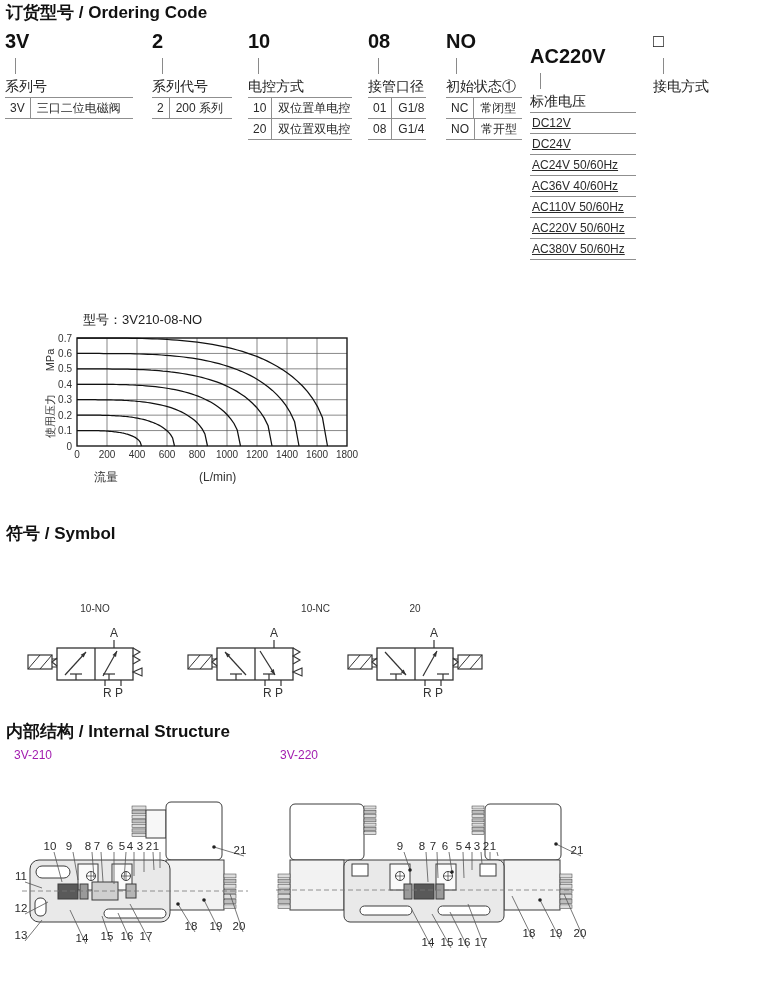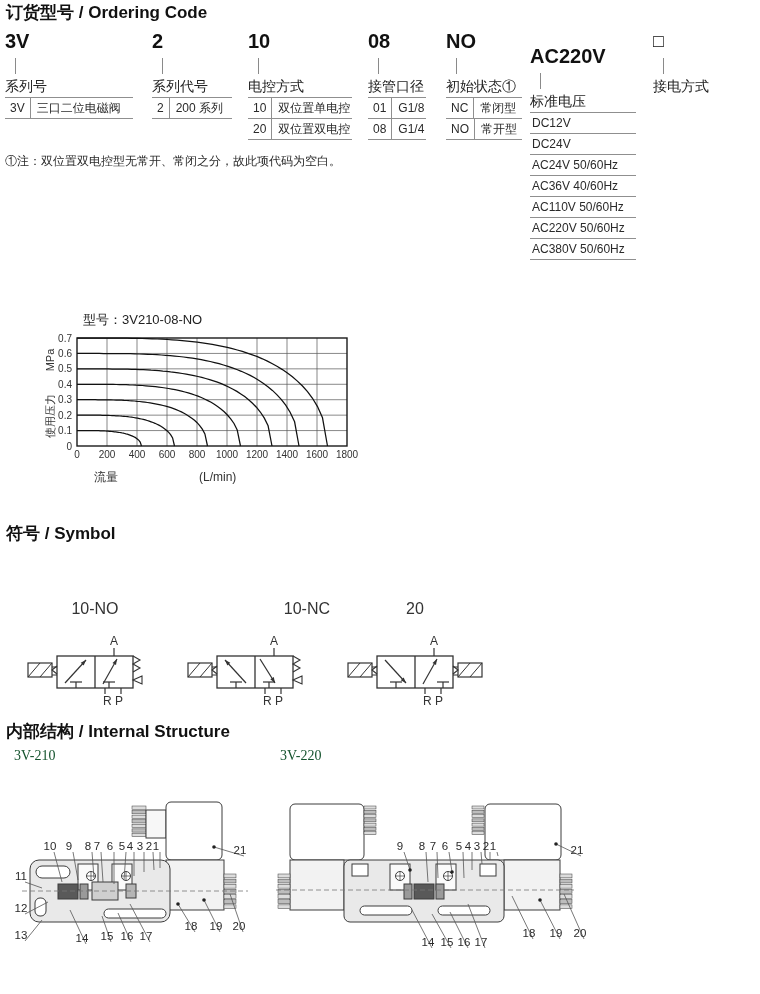--- a/index.html
+++ b/index.html
@@ -8,29 +8,29 @@
   .sec-title{position:absolute;left:6px;font-size:17px;font-weight:bold;color:#111;white-space:nowrap;}
   
   .oc-col{position:absolute;top:28px;}
   .oc-code{font-size:20px;font-weight:bold;color:#111;height:28px;line-height:26px;}
   .oc-tick{width:1px;height:16px;background:#8a8a8a;margin:2px 0 5px 10px;}
   .oc-header{font-size:14px;color:#222;height:15px;line-height:15px;margin-bottom:3px;white-space:nowrap;}
   .oc-table{border-top:1px solid #8f8f8f;}
   .oc-row{display:flex;border-bottom:1px solid #8f8f8f;font-size:12px;line-height:20px;color:#2a2a2a;white-space:nowrap;}
   .oc-row .k{padding:0 5px;border-right:1px solid #8f8f8f;}
   .oc-row .v{padding:0 6px;flex:1;}
-  .oc-row .v.solo{padding:0 2px;}
+  .oc-row .v.solo{padding:0 2px;text-decoration:underline;}
   .oc-note{position:absolute;left:5px;top:153px;font-size:12px;color:#2a2a2a;white-space:nowrap;}
   
   .chart-wrap{position:absolute;left:36px;top:298px;}
   
   .sym-block{position:absolute;top:600px;width:150px;text-align:center;}
-  .sym-label{font-size:16px;color:#333;height:18px;line-height:18px;margin-bottom:14px;}
+  .sym-label{font-size:10px;color:#333;height:18px;line-height:18px;margin-bottom:6px;}
   
-  .draw-label{position:absolute;font-size:14px;color:#14532d;font-family:Liberation Serif, serif;}
+  .draw-label{position:absolute;font-size:12px;color:#a21caf;}
   .draw-wrap{position:absolute;}
   svg text{font-family:"Liberation Sans",sans-serif;}
 </style>
 </head>
 <body>
 
 <div class="page">
 
   <div class="sec-title" style="top:1px;">订货型号 / Ordering Code</div>
 
@@ -128,21 +128,20 @@
           <span class="v solo">AC380V 50/60Hz</span>
         </div>
       </div>
   </div>
   <div class="oc-col" style="left:653px;width:96px;">
     <div class="oc-code" style="font-size:18px;">□</div>
     <div class="oc-tick"></div>
     <div class="oc-header">接电方式</div>
   </div>
 
-  <div class="oc-note">①注：双位置双电控型无常开、常闭之分，故此项代码为空白。</div>
 
   <div class="chart-wrap">
     <svg id="flow-chart-svg" width="340" height="195" viewBox="0 0 340 195">
         <text x="47" y="26" font-size="13" text-anchor="start" fill="#222">型号：3V210-08-NO</text>
         <line x1="71" y1="40" x2="71" y2="148" stroke="#555" stroke-width="0.7"></line>
         <line x1="101" y1="40" x2="101" y2="148" stroke="#555" stroke-width="0.7"></line>
         <line x1="131" y1="40" x2="131" y2="148" stroke="#555" stroke-width="0.7"></line>
         <line x1="161" y1="40" x2="161" y2="148" stroke="#555" stroke-width="0.7"></line>
         <line x1="191" y1="40" x2="191" y2="148" stroke="#555" stroke-width="0.7"></line>
         <line x1="221" y1="40" x2="221" y2="148" stroke="#555" stroke-width="0.7"></line>

